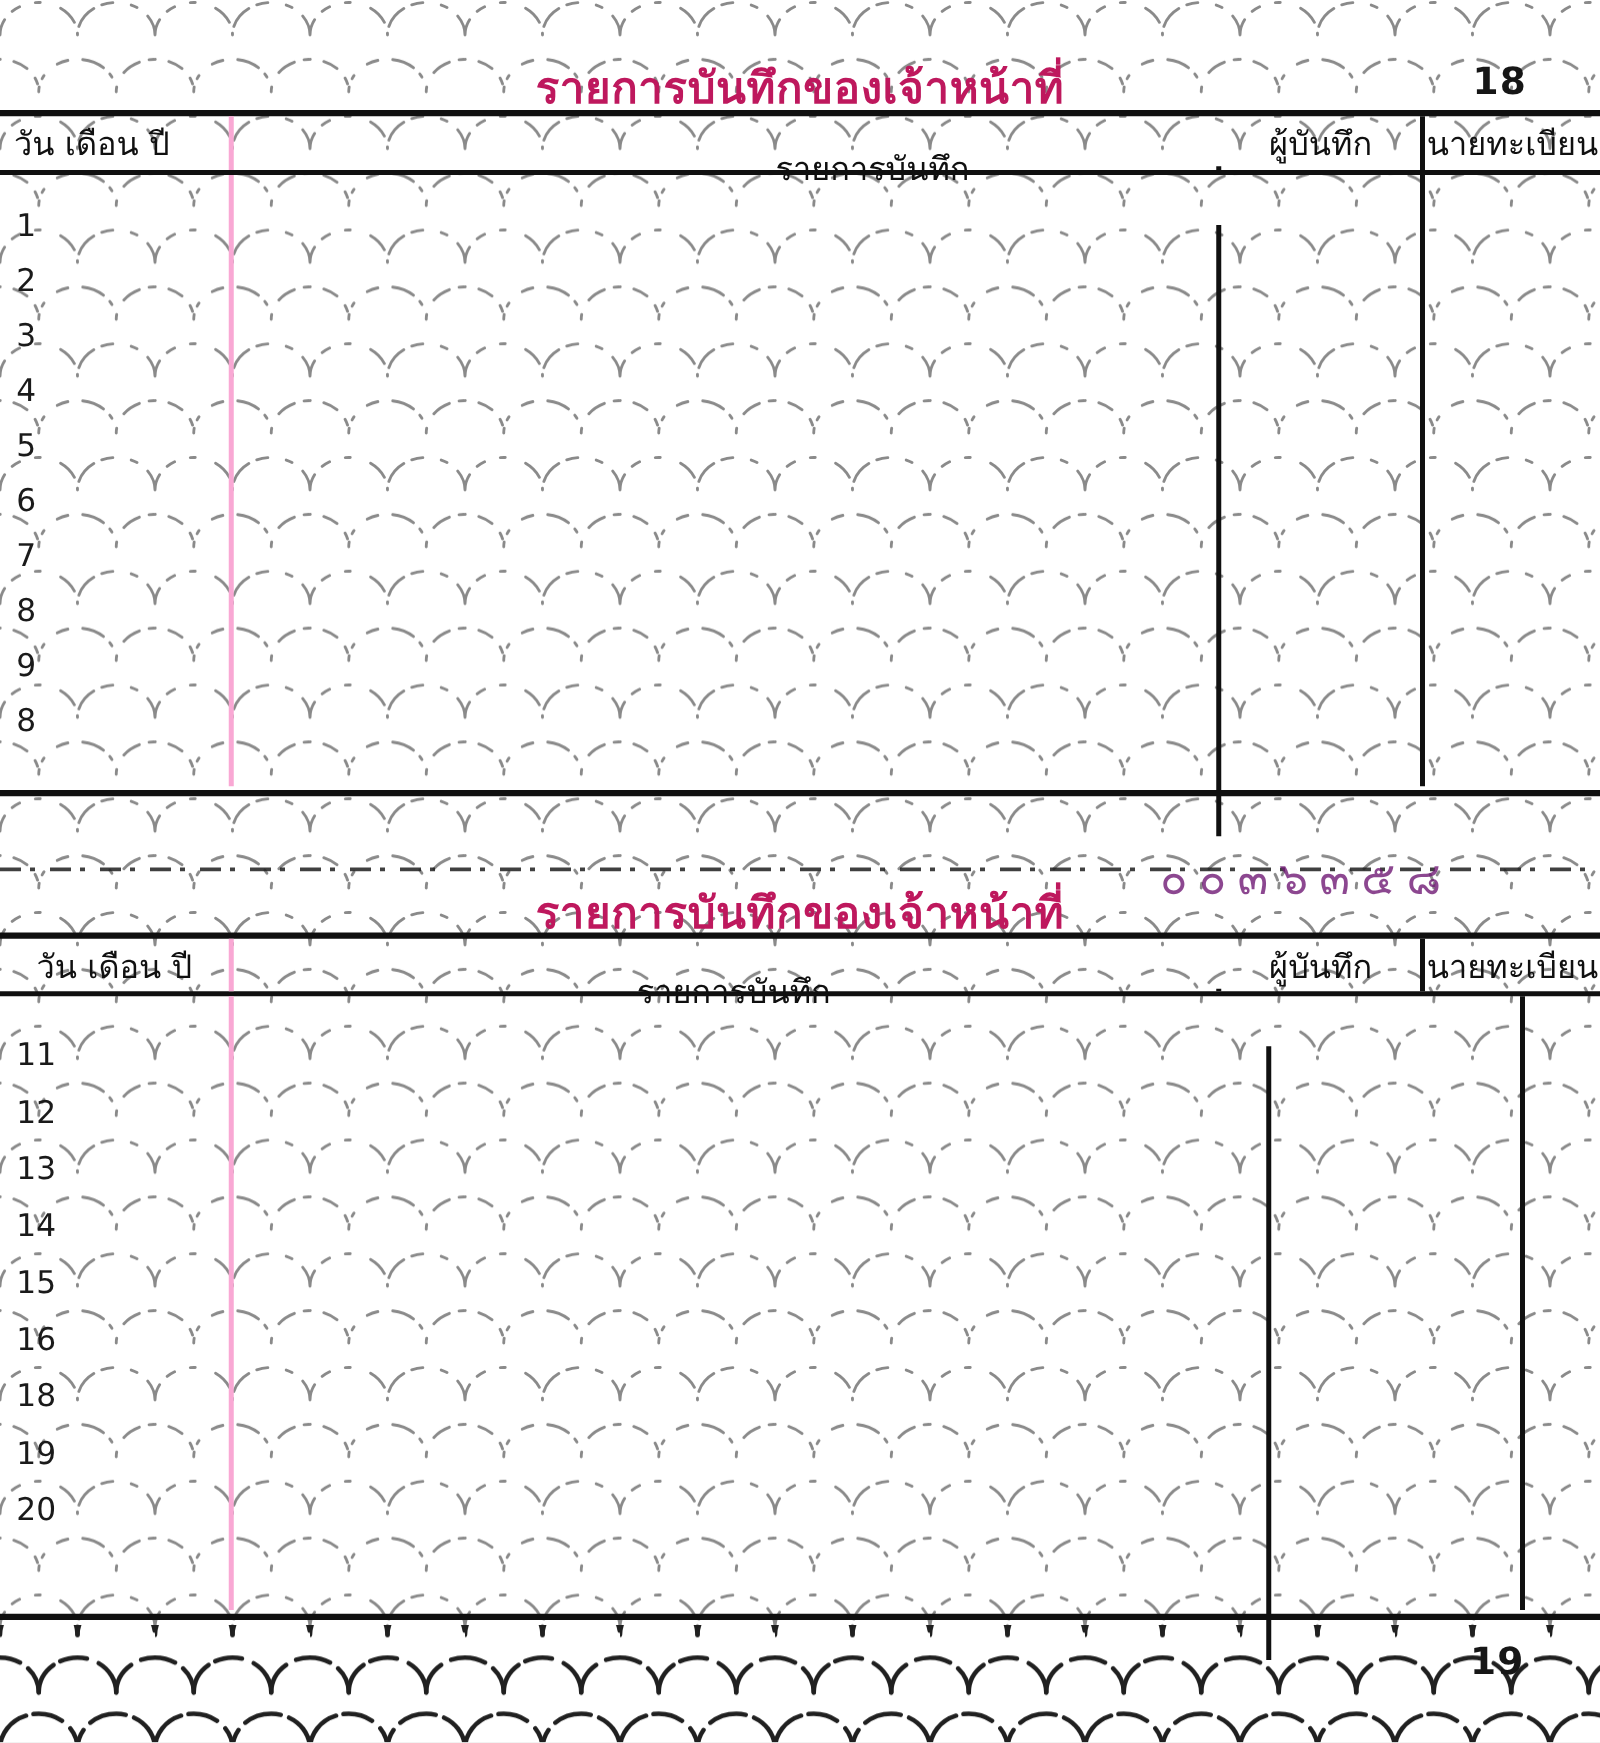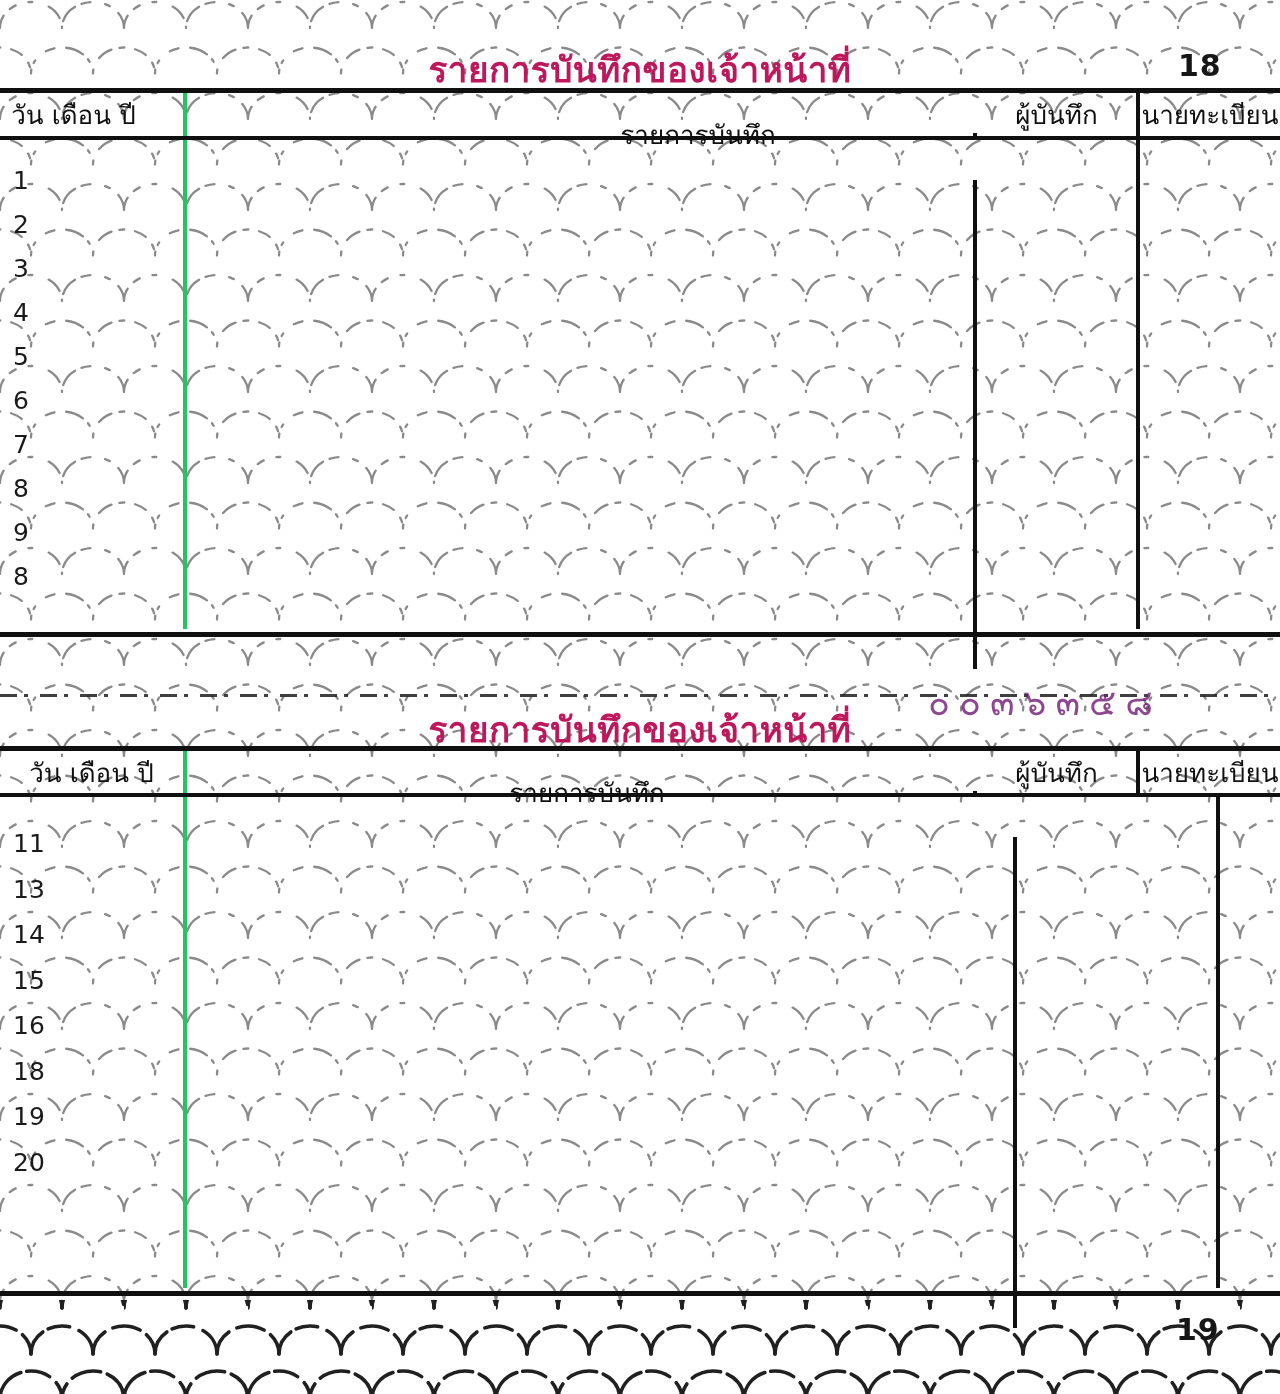--- a/index.html
+++ b/index.html
@@ -56,21 +56,21 @@
     white-space:nowrap;
   }
   .tbody{
     display:flex;
     box-sizing:border-box;
   }
   .t1 .tbody{height:489px;}
   .t2 .tbody{height:491px;gap:40px;}
   .bcol{box-sizing:border-box;height:100%;}
 
-  .c1{width:187px;border-right:4px solid #22c55e;}
+  .c1{width:187px;border-right:4px solid #f9a8d4;}
   .c2{width:790px;border-right:4px solid #101010;margin-top:40px;}
   .c3{width:163px;border-right:4px solid #101010;}
   .c4{flex:1;}
 
   
   .t1 .hcell.c2{padding-left:236px;}
   .t1 .hcell.c1{padding-right:36px;}
   .t2 .hcell.c2{padding-left:14px;}
 
   .numbers-col{display:flex;flex-direction:column;}
@@ -169,20 +169,21 @@
   <div class="rec-table t2">
     <div class="hrow">
       <div class="hcell c1">วัน เดือน ปี</div>
       <div class="hcell c2">รายการบันทึก</div>
       <div class="hcell c3">ผู้บันทึก</div>
       <div class="hcell c4">นายทะเบียน</div>
     </div>
     <div class="tbody">
       <div class="bcol c1 numbers-col">
           <div class="row-number">11</div>
+          <div class="row-number">12</div>
           <div class="row-number">13</div>
           <div class="row-number">14</div>
           <div class="row-number">15</div>
           <div class="row-number">16</div>
           <div class="row-number">18</div>
           <div class="row-number">19</div>
           <div class="row-number">20</div>
         </div>
       <div class="bcol c2"></div>
       <div class="bcol c3"></div>

